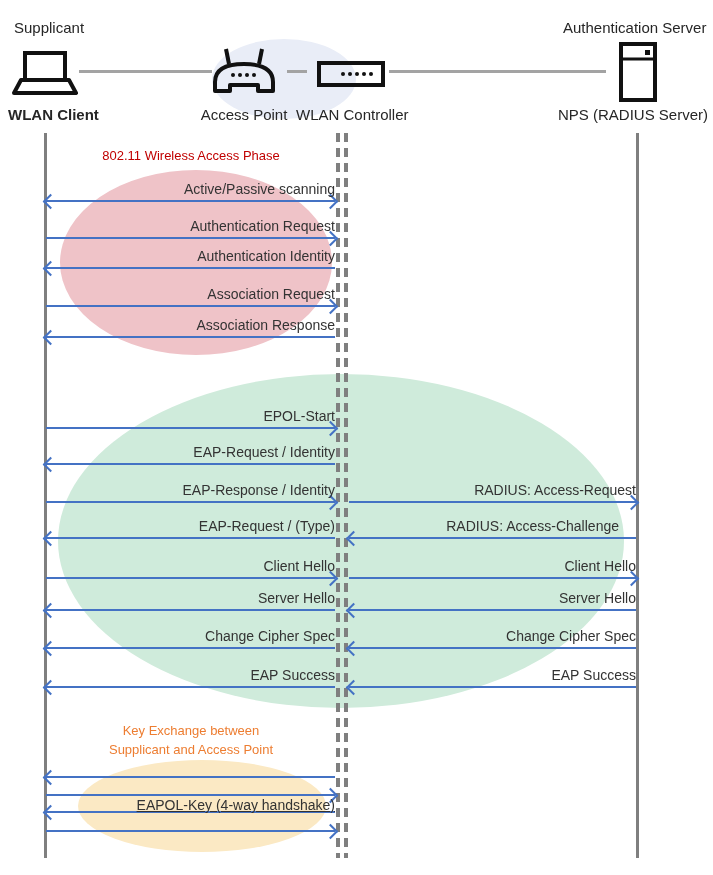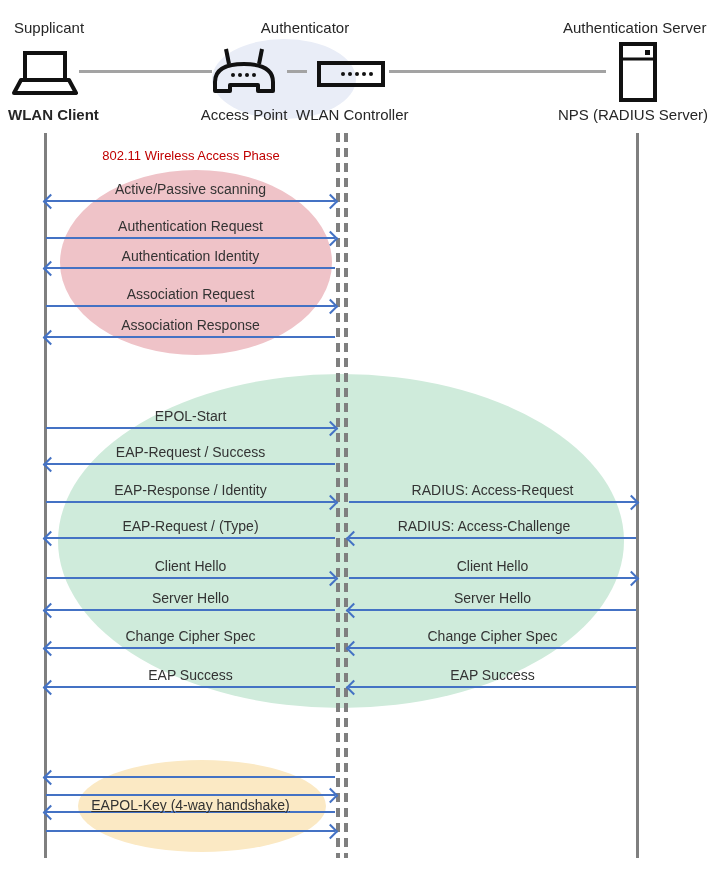--- a/index.html
+++ b/index.html
@@ -25,29 +25,28 @@
   
   .phase-title{position:absolute;left:46px;width:290px;text-align:center;font-size:13px;line-height:19px;white-space:nowrap;}
   .pt-red{top:146px;color:#c00000;}
   .pt-green{top:376px;color:#00b050;}
   .pt-orange{top:721px;color:#ed7d31;}
   
   .msg{position:absolute;height:0;border-top:2.2px solid #4472c4;}
   .head{position:absolute;width:9px;height:9px;border-top:2.4px solid #4472c4;border-right:2.4px solid #4472c4;top:-6.5px;}
   .head.r{right:-1px;transform:rotate(45deg);}
   .head.l{left:-1px;transform:rotate(-135deg);}
-  .msg-label{position:absolute;text-align:center;font-size:14px;height:18px;line-height:18px;color:#333333;white-space:nowrap;}
+  .msg-label{position:absolute;text-align:right;font-size:14px;height:18px;line-height:18px;color:#333333;white-space:nowrap;}
 </style>
 </head>
 <body>
 
 <div id="stage">
 
   <div class="role-label" style="left:14px;">Supplicant</div>
-  <div class="role-label" style="left:230px;width:150px;text-align:center;">Authenticator</div>
   <div class="role-label" style="left:563px;">Authentication Server</div>
 
   <div class="actor-ellipse"></div>
 
   <div class="conn" style="left:79px;width:133px;"></div>
   <div class="conn" style="left:287px;width:20px;"></div>
   <div class="conn" style="left:389px;width:217px;"></div>
 
   <svg class="icon" style="left:12px;top:50px;" width="66" height="48" viewBox="0 0 66 48">
     <rect x="13" y="3" width="40" height="27" fill="none" stroke="#111" stroke-width="4"></rect>
@@ -84,20 +83,24 @@
   <div class="phase-ellipse el-pink"></div>
   <div class="phase-ellipse el-green"></div>
   <div class="phase-ellipse el-yellow"></div>
 
   <div class="lifeline" style="left:44px;"></div>
   <div class="dashline" style="left:336px;"></div>
   <div class="dashline" style="left:344px;"></div>
   <div class="lifeline" style="left:636px;"></div>
 
   <div class="phase-title pt-red">802.11 Wireless Access Phase</div>
+  <div class="phase-title pt-orange">
+    <div>Key Exchange between</div>
+    <div>Supplicant and Access Point</div>
+  </div>
 
   <div id="messages">
       <div class="msg" style="left: 46px; top: 200px; width: 289px;">
         <div class="head r"></div>
         <div class="head l"></div>
       </div>
       <div class="msg-label" style="left: 46px; top: 180px; width: 289px;">Active/Passive scanning</div>
       <div class="msg" style="left: 46px; top: 237px; width: 289px;">
         <div class="head r"></div>
       </div>
@@ -114,21 +117,21 @@
         <div class="head l"></div>
       </div>
       <div class="msg-label" style="left: 46px; top: 316px; width: 289px;">Association Response</div>
       <div class="msg" style="left: 46px; top: 427px; width: 289px;">
         <div class="head r"></div>
       </div>
       <div class="msg-label" style="left: 46px; top: 407px; width: 289px;">EPOL-Start</div>
       <div class="msg" style="left: 46px; top: 463px; width: 289px;">
         <div class="head l"></div>
       </div>
-      <div class="msg-label" style="left: 46px; top: 443px; width: 289px;">EAP-Request / Success</div>
+      <div class="msg-label" style="left: 46px; top: 443px; width: 289px;">EAP-Request / Identity</div>
       <div class="msg" style="left: 46px; top: 501px; width: 289px;">
         <div class="head r"></div>
       </div>
       <div class="msg-label" style="left: 46px; top: 481px; width: 289px;">EAP-Response / Identity</div>
       <div class="msg" style="left: 349px; top: 501px; width: 287px;">
         <div class="head r"></div>
       </div>
       <div class="msg-label" style="left: 349px; top: 481px; width: 287px;">RADIUS: Access-Request</div>
       <div class="msg" style="left: 46px; top: 537px; width: 289px;">
         <div class="head l"></div>

